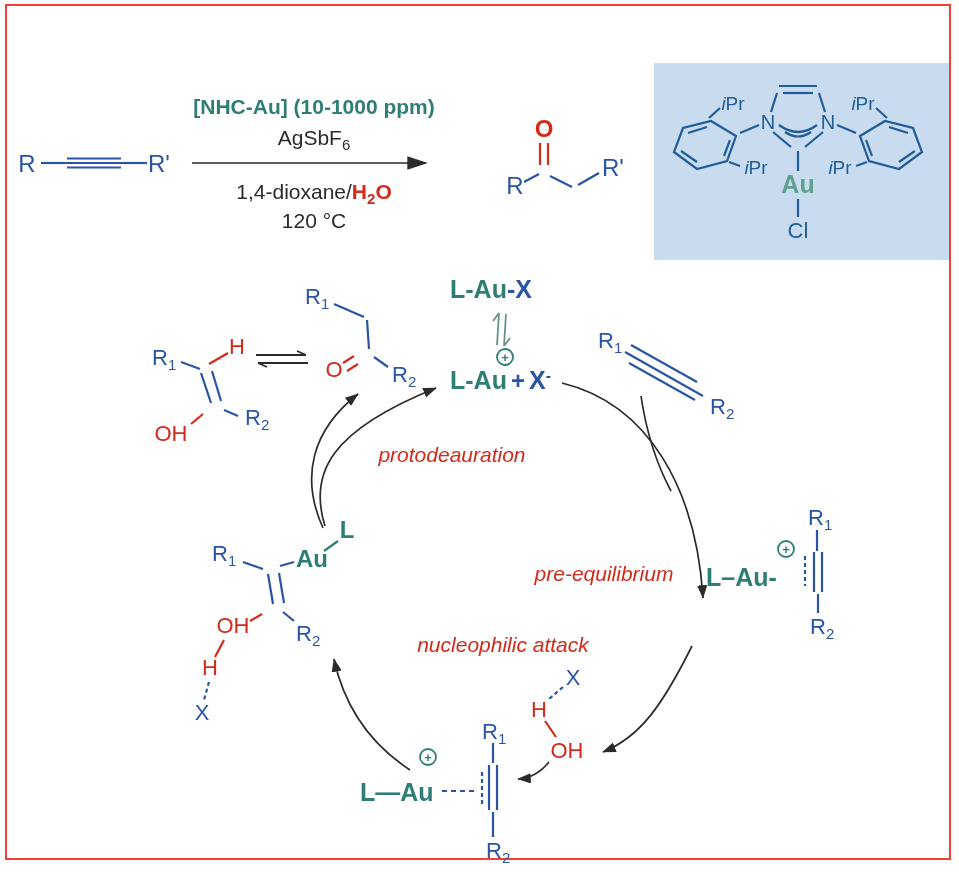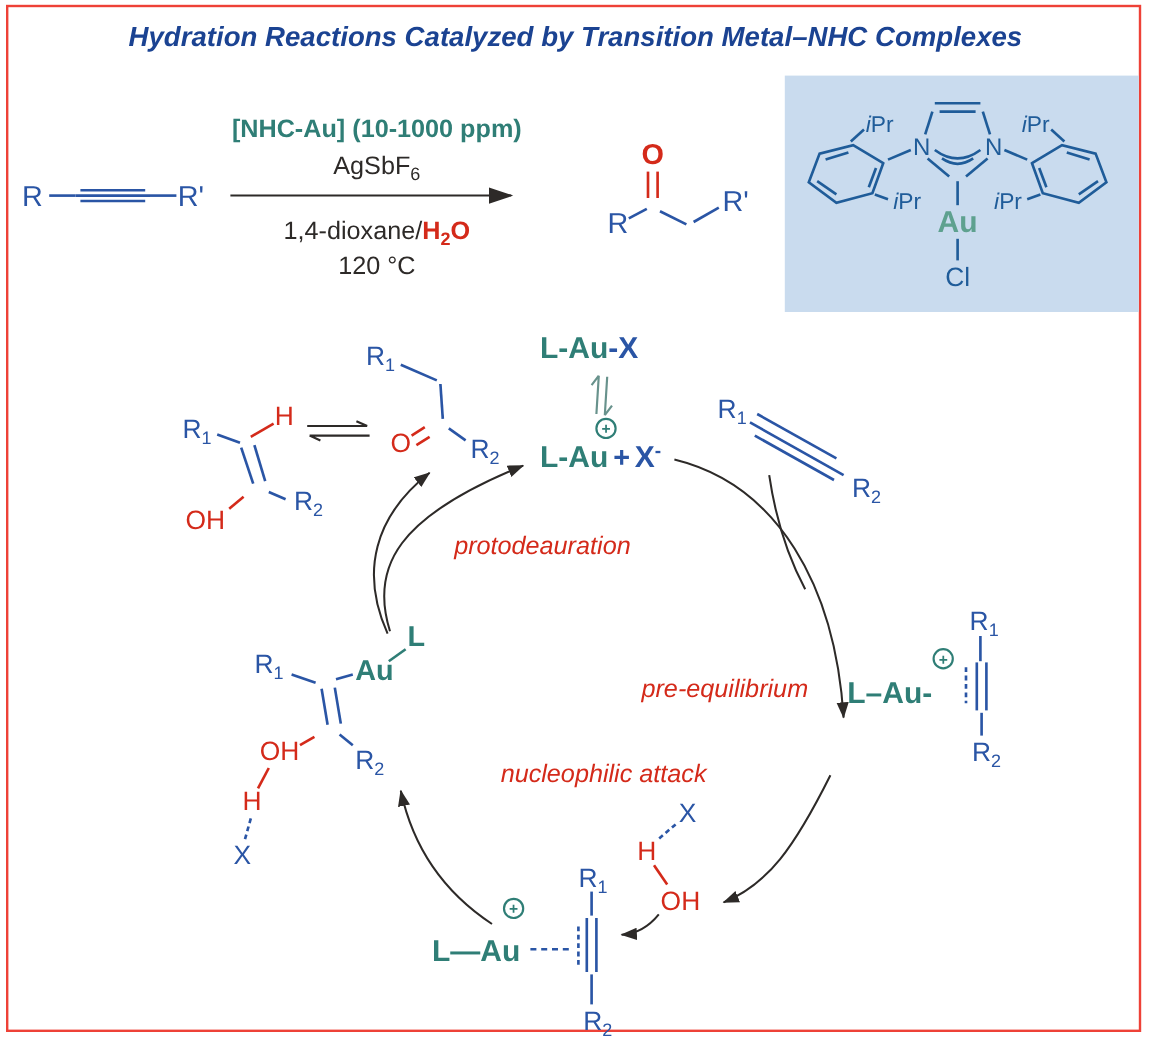--- a/index.html
+++ b/index.html
@@ -26,21 +26,20 @@
   .steal{stroke:var(--teal);} .sred{stroke:var(--red);} .sblack{stroke:var(--black);}
   .sharp{stroke:var(--harpoon);}
   .w2{stroke-width:2.2;fill:none;} .w17{stroke-width:1.7;fill:none;} .w18{stroke-width:1.8;fill:none;}
   .dsh{stroke-dasharray:5 4;} .dsh2{stroke-dasharray:4 3;}
 </style>
 </head>
 <body>
 
 <div id="canvas">
   <div id="frame"></div>
-  <div id="title">Hydration Reactions Catalyzed by Transition Metal–NHC Complexes</div>
 
   <svg width="959" height="874" viewBox="0 0 959 874">
     <defs>
       <marker id="ah" markerWidth="10" markerHeight="8" refX="7.5" refY="3" orient="auto">
         <path d="M0,0 L8,3 L0,6 Z" fill="#2d2a28"></path>
       </marker>
       <marker id="ahBig" markerWidth="13" markerHeight="10" refX="11" refY="4" orient="auto">
         <path d="M0,0 L12,4 L0,8 Z" fill="#2d2a28"></path>
       </marker>
     </defs>

